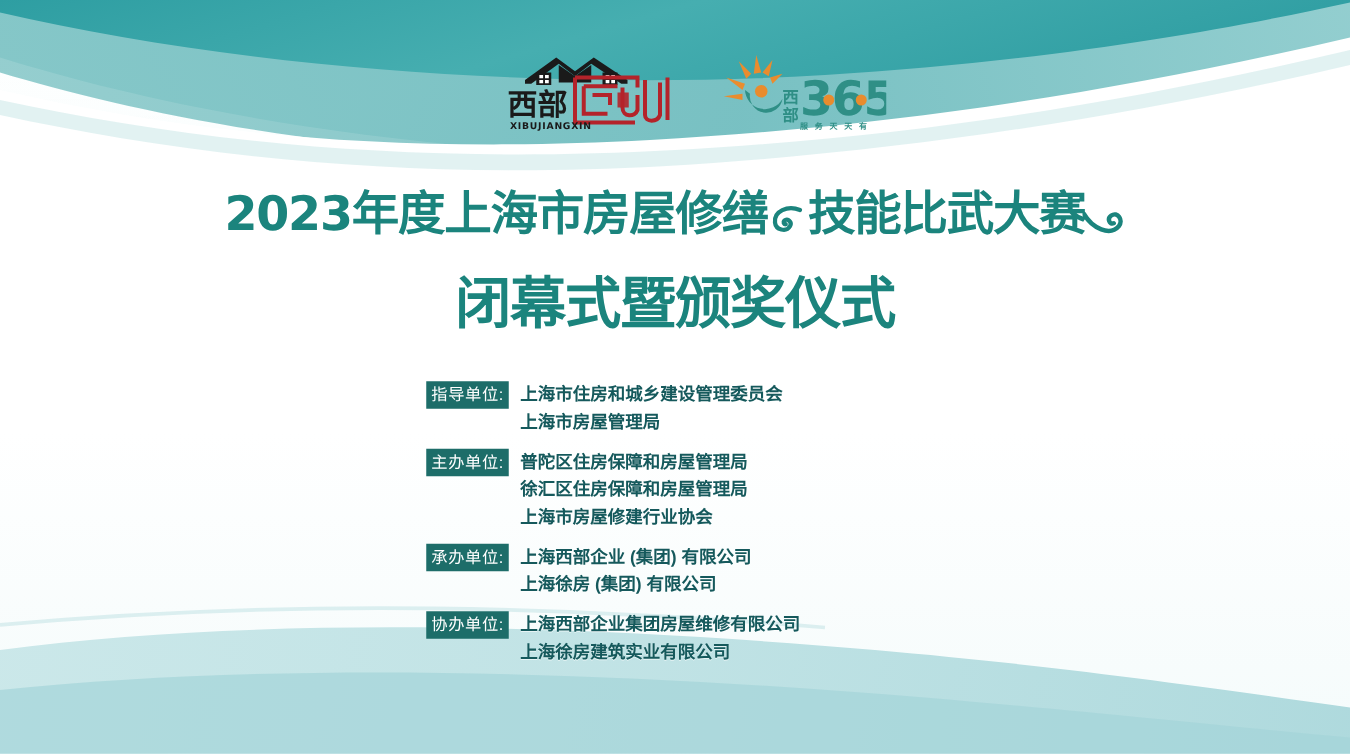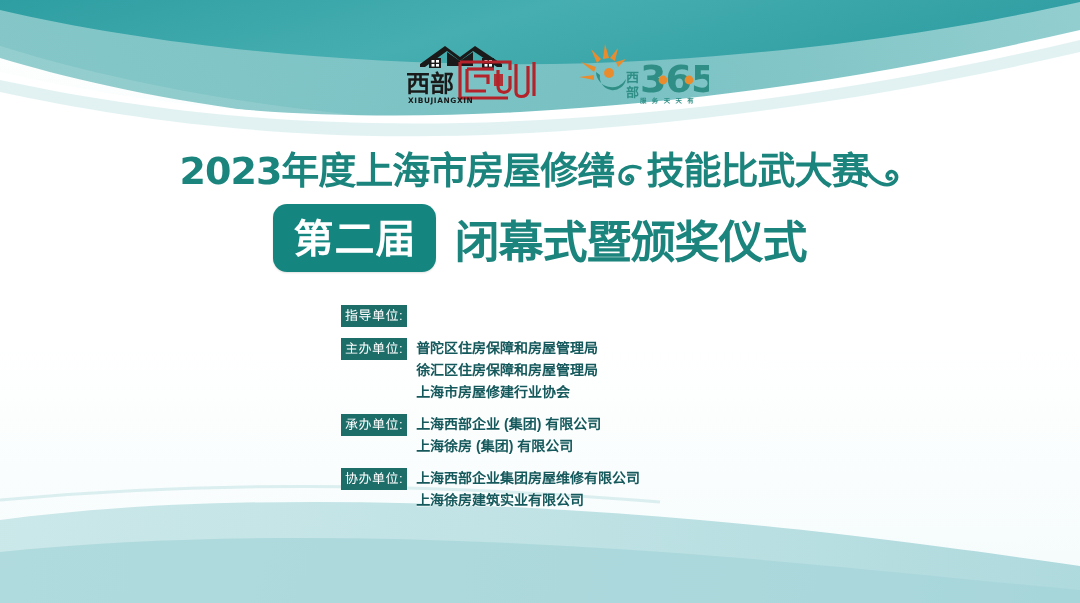--- a/index.html
+++ b/index.html
@@ -347,29 +347,32 @@
       </svg>
 
       <span class="title-main seg-b">技能比武大赛</span>
 
       <svg class="swirl swirl-end" width="34" height="30" viewBox="0 0 34 30">
         <path d="M1 6 C8 18 22 24 29 16 C33 11.2 28 4 23 7.4 C19.6 9.8 21.4 15 25 13.6" fill="none" stroke="#1b847d" stroke-width="3.6" stroke-linecap="round"></path>
       </svg>
     </div>
 
     <div class="title-line2">
-      <span class="badge-round">第二届</span>
       <span class="title-sub">闭幕式暨颁奖仪式</span>
     </div>
   </div>
 
   <div class="credits">
 
     <div class="credit-block">
       <span class="credit-tag">指导单位:</span>
+      <div class="credit-lines">
+        <div>上海市住房和城乡建设管理委员会</div>
+        <div>上海市房屋管理局</div>
+      </div>
     </div>
 
     <div class="credit-block">
       <span class="credit-tag">主办单位:</span>
       <div class="credit-lines">
         <div>普陀区住房保障和房屋管理局</div>
         <div>徐汇区住房保障和房屋管理局</div>
         <div>上海市房屋修建行业协会</div>
       </div>
     </div>

